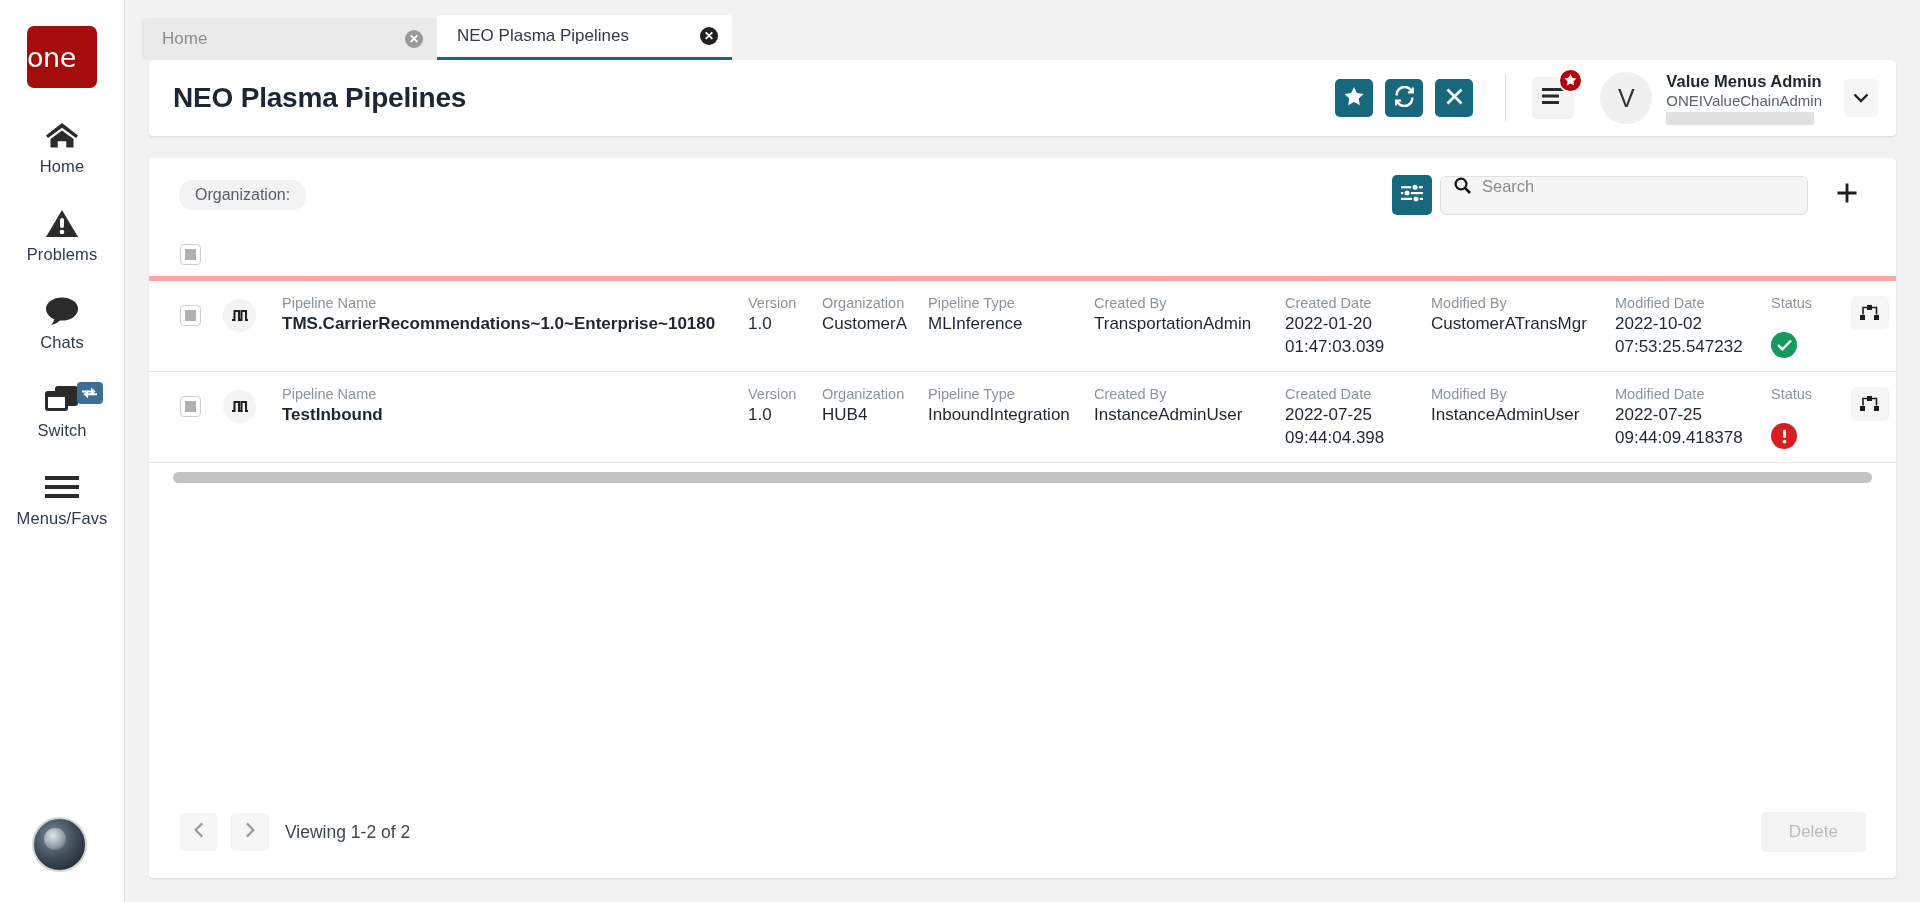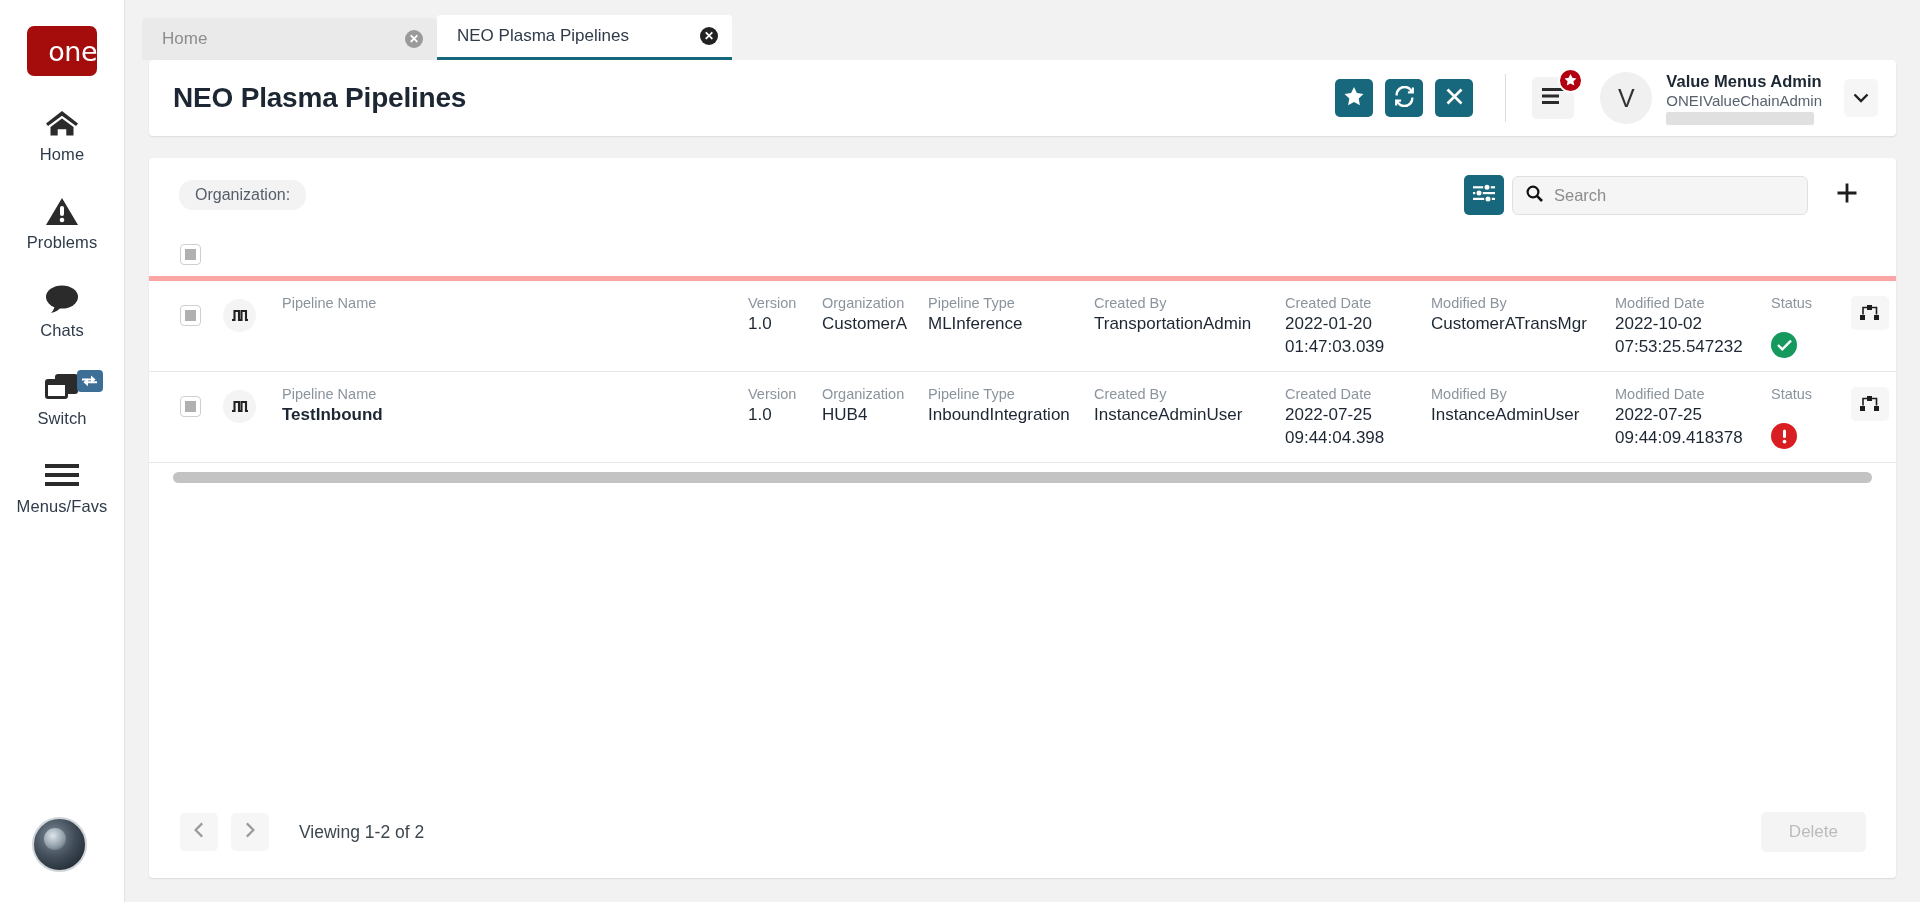--- a/index.html
+++ b/index.html
@@ -13,22 +13,22 @@
   #app { display: flex; width: 1920px; height: 902px; background: #f2f2f2; }
 
   
   #sidebar {
     width: 125px; height: 902px; background: #ffffff;
     border-right: 1px solid #e2e2e2;
     display: flex; flex-direction: column; align-items: center;
     flex: 0 0 125px; position: relative;
   }
   .brand-logo {
-    width: 70px; height: 50px; margin-top: 26px; background: #a50d0d;
-    border-radius: 7px; display: flex; align-items: center; justify-content: flex-end;
+    width: 70px; height: 62px; margin-top: 26px; background: #a50d0d;
+    border-radius: 7px; display: flex; align-items: center; justify-content: flex-start;
   }
   .brand-logo .logo-text {
     color: #fff; font-size: 27px; font-weight: 400; letter-spacing: -0.5px;
     font-family: "DejaVu Sans", sans-serif;
   }
   .nav-item {
     width: 125px; margin-top: 30px; display: flex; flex-direction: column;
     align-items: center; cursor: pointer; position: relative;
   }
   .nav-item .nav-icon { height: 34px; display: flex; align-items: center; justify-content: center; }
@@ -125,22 +125,22 @@
   .org-chip {
     background: #f3f3f3; border-radius: 14px; padding: 6px 16px;
     font-size: 16px; color: #555f6a; cursor: pointer;
   }
   .toolbar-spacer { flex: 1 1 auto; }
   .filter-btn {
     width: 40px; height: 40px; background: #17687d; border-radius: 5px;
     display: flex; align-items: center; justify-content: center; cursor: pointer;
   }
   .search-wrap {
-    margin-left: 8px; width: 296px; height: 39px; background: #f5f5f5;
-    border: 1px solid #e0e0e0; border-radius: 6px; display: flex; align-items: center;
+    margin-left: 8px; width: 368px; height: 39px; background: #f5f5f5;
+    border: 1px solid #e0e0e0; border-radius: 6px; display: flex; align-items: flex-start;
     padding: 0 13px;
   }
   .search-wrap input {
     border: none; outline: none; background: transparent; margin-left: 11px;
     font-size: 16.5px; color: #333; width: 100%; font-family: "Liberation Sans", sans-serif;
   }
   .search-wrap input::placeholder { color: #8c8c8c; }
   .add-btn {
     width: 38px; height: 38px; margin-left: 20px; background: #fff; border-radius: 5px;
     display: flex; align-items: center; justify-content: center; cursor: pointer;
@@ -193,21 +193,21 @@
   .hscroll-thumb { height: 11px; background: #c3c3c3; border-radius: 6px; width: 100%; cursor: pointer; }
 
   
   #footer {
     height: 92px; display: flex; align-items: center; padding: 0 30px 0 31px; flex: 0 0 92px;
   }
   .pg-btn {
     width: 38px; height: 38px; background: #f6f6f6; border-radius: 5px;
     display: flex; align-items: center; justify-content: center; cursor: pointer; margin-right: 13px;
   }
-  .view-count { font-size: 17.5px; color: #3d4750; margin-left: 17px; }
+  .view-count { font-size: 17.5px; color: #3d4750; margin-left: 3px; }
   .footer-spacer { flex: 1 1 auto; }
   .delete-btn {
     height: 40px; padding: 0 28px; background: #f4f4f4; border: none; border-radius: 5px;
     font-size: 17px; color: #bcbcbc; font-family: "Liberation Sans", sans-serif; cursor: default;
   }
 </style>
 </head>
 <body>
 
 <div id="app">
@@ -411,20 +411,21 @@
                 <i></i>
               </div>
             <div class="pipe-icon">
               <svg width="18" height="15" viewBox="0 0 18 15">
                   <path fill="none" stroke="#222" stroke-width="2.1" d="M1 12h2.5V3H8v9h2.5V3H15v9h2"></path>
                 </svg>
             </div>
 
             <div class="cell c-name">
               <span class="chead">Pipeline Name</span>
+              <span class="cval bold">TMS.CarrierRecommendations~1.0~Enterprise~10180</span>
             </div>
             <div class="cell c-version">
               <span class="chead">Version</span>
               <span class="cval">1.0</span>
             </div>
             <div class="cell c-org">
               <span class="chead">Organization</span>
               <span class="cval">CustomerA</span>
             </div>
             <div class="cell c-type">

